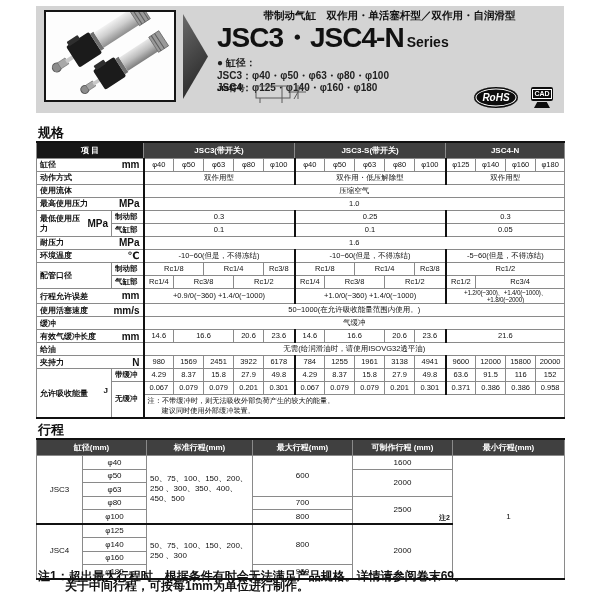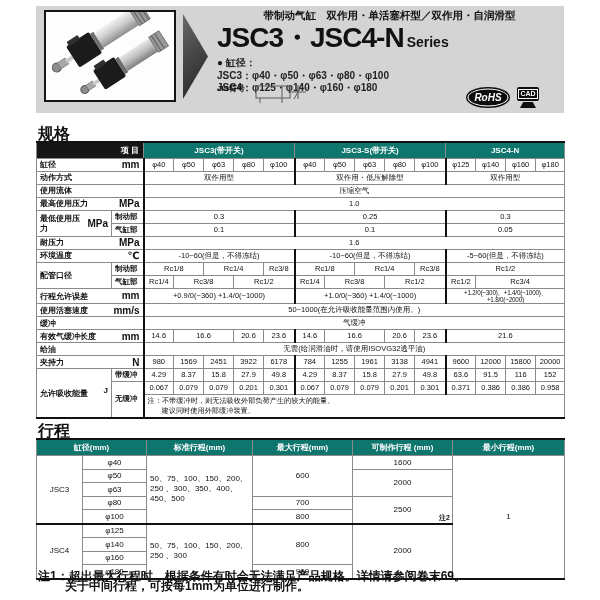--- a/index.html
+++ b/index.html
@@ -9,43 +9,43 @@
   .hdr{position:absolute;left:36px;top:6px;width:528px;height:107px;background:#d4d4d4;}
   .photo{position:absolute;left:8px;top:4px;width:132px;height:92px;background:#fdfdfd;border:2px solid #151515;box-sizing:border-box;overflow:hidden;}
   .arrow{position:absolute;left:147px;top:8px;width:25px;height:85px;background:linear-gradient(135deg,#6a6a6a,#1e1e1e);clip-path:polygon(0 0,100% 50%,0 100%);}
   .htxt{position:absolute;left:181px;top:3px;width:345px;}
   .sub{font-size:10.5px;font-weight:bold;letter-spacing:0px;white-space:nowrap;text-align:center;}
   .ttl{font-size:28px;font-weight:bold;letter-spacing:-1px;line-height:30px;white-space:nowrap;}
   .ttl .ser{font-size:14px;letter-spacing:0;margin-left:3px;margin-top:31px;}
   .bore{font-size:10px;line-height:12.5px;font-weight:bold;color:#222;}
   .jis{position:absolute;left:181px;top:77px;font-size:8px;font-weight:bold;}
   .jissym{position:absolute;left:214px;top:76px;}
-  .badges{position:absolute;right:24px;bottom:5px;display:flex;align-items:center;gap:6px;}
+  .badges{position:absolute;right:10px;bottom:5px;display:flex;align-items:center;gap:12px;}
   .rohs{width:44px;height:21px;background:#0d0d0d;border-radius:50%;display:flex;align-items:center;justify-content:center;color:#fff;font-size:10px;font-weight:bold;font-style:italic;box-shadow:inset 0 0 0 1.5px #0d0d0d,inset 0 0 0 2.5px #fff;}
   .cad{width:24px;height:21px;position:relative;}
   .cad .mon{position:absolute;left:1px;top:0;width:22px;height:14px;background:#0d0d0d;border-radius:2px;display:flex;align-items:center;justify-content:center;}
   .cad .scr{color:#fff;font-size:7px;font-weight:bold;border:1px solid #fff;padding:0 1px;line-height:8px;}
   .cad .std{position:absolute;left:4px;bottom:0;width:16px;height:6px;background:#0d0d0d;clip-path:polygon(20% 0,80% 0,100% 100%,0 100%);}
 
   
-  .sect{position:absolute;left:38px;font-size:16px;font-weight:bold;}
+  .sect{position:absolute;left:38px;font-size:13px;font-weight:bold;}
 
   
   table{border-collapse:collapse;table-layout:fixed;width:528px;}
   th,td{border:1px solid #8a8a8a;overflow:hidden;}
-  th{background:#0f766e;color:#fff;font-size:8px;font-weight:bold;height:15px;padding:0;}
+  th{background:#404040;color:#fff;font-size:8px;font-weight:bold;height:15px;padding:0;}
   td{font-size:7.5px;text-align:center;height:12px;padding:0 1px;line-height:1.15;}
   .spec{position:absolute;left:36px;top:141px;border-bottom:2.5px solid #111;border-top:2px solid #111;}
   .spec .lab{text-align:left;font-weight:bold;font-size:8px;padding:0 3px;display:table-cell;}
   .lab .fl{display:flex;justify-content:space-between;align-items:center;}
   .unit{font-weight:bold;font-size:10px;}
   .sub{ }
   td.subl{font-weight:bold;font-size:7.5px;text-align:left;padding:0 3px;border-left:1px solid #8a8a8a;}
   .gs{border-left:2px solid #111;}
-  th.item{background:#161616;text-align:right;padding:0 4px;}
+  th.item{background:#161616;text-align:center;padding:0 4px;}
   .tiny{font-size:6.3px;letter-spacing:-0.2px;}
   .notecell{text-align:left;font-size:7.2px;padding:1px 3px;line-height:1.35;}
   .notecell .ind2{padding-left:14px;}
   .mainlab{position:relative;}
   .mainlab .unitJ{position:absolute;right:3px;bottom:22px;font-weight:bold;font-size:8px;}
 
   .stroke{position:absolute;left:36px;top:438px;border-bottom:2.5px solid #111;border-top:2px solid #111;}
   .stroke td{height:12.5px;font-size:8px;}
   .stroke td.stdcell{text-align:left;padding:1px 3px;font-size:8px;line-height:1.3;}
   .stroke td.makeref{position:relative;}

